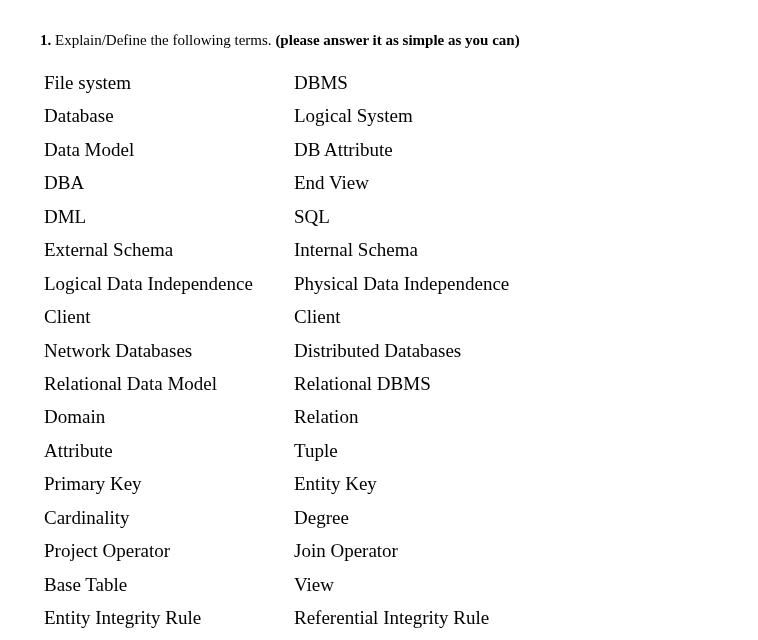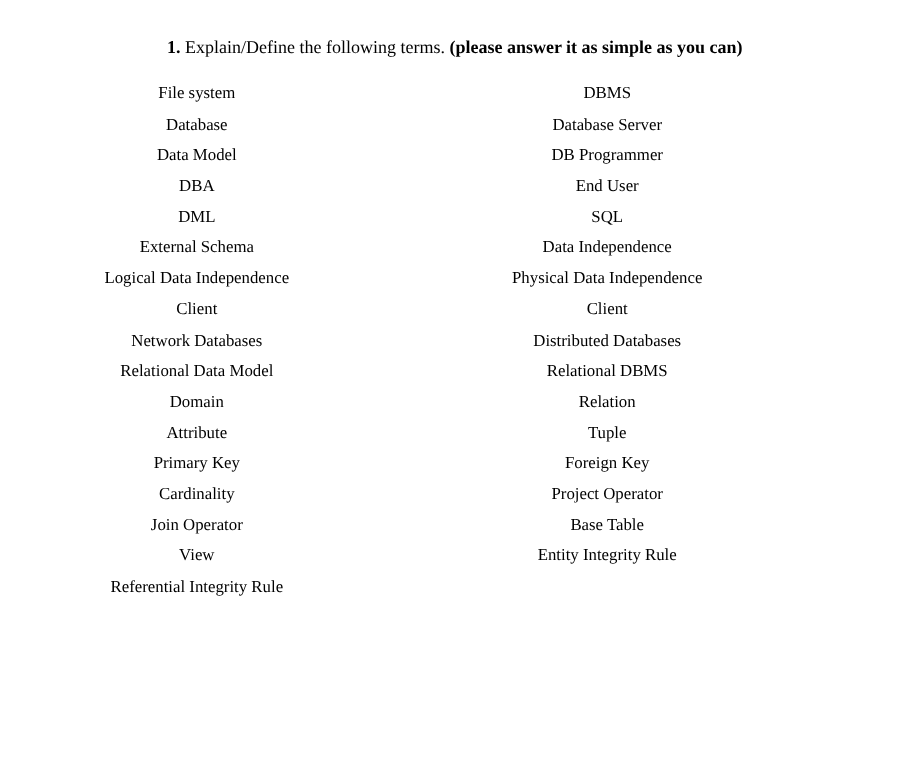--- a/index.html
+++ b/index.html
@@ -11,21 +11,20 @@
       background: #fff;
       font-family: 'Times New Roman', Times, serif;
       font-size: 15px;
       color: #000;
       width: 758px;
       min-height: 640px;
       padding: 30px 40px;
     }
     .question-block {
       margin-bottom: 40px;
-      text-align: center;
     }
     .question-heading {
       margin-bottom: 16px;
       font-size: 15px;
       line-height: 1.4;
     }
     .question-number {
       font-weight: bold;
     }
     .bold-instruction {
@@ -33,59 +32,60 @@
     }
     .terms-grid {
       display: grid;
       grid-template-columns: 240px 1fr;
       row-gap: 2px;
       column-gap: 10px;
       margin-left: 4px;
     }
     .term-cell {
       padding: 1px 0;
-      font-size: 14px;
+      font-size: 19px;
       line-height: 1.55;
     }
   </style>
 </head>
 <body>
 
 <div class="question-block">
   <div class="question-heading">
     <span class="question-number">1.</span><span> Explain/Define the following terms. </span><span class="bold-instruction">(please answer it as simple as you can)</span>
   </div>
   <div class="terms-grid" id="terms-container">
   <div class="term-cell">File system</div>
       <div class="term-cell">DBMS</div>
       <div class="term-cell">Database</div>
-      <div class="term-cell">Database Server</div>
+      <div class="term-cell">Logical System</div>
       <div class="term-cell">Data Model</div>
-      <div class="term-cell">DB Programmer</div>
+      <div class="term-cell">DB Attribute</div>
       <div class="term-cell">DBA</div>
-      <div class="term-cell">End User</div>
+      <div class="term-cell">End View</div>
       <div class="term-cell">DML</div>
       <div class="term-cell">SQL</div>
       <div class="term-cell">External Schema</div>
-      <div class="term-cell">Data Independence</div>
+      <div class="term-cell">Internal Schema</div>
       <div class="term-cell">Logical Data Independence</div>
       <div class="term-cell">Physical Data Independence</div>
       <div class="term-cell">Client</div>
       <div class="term-cell">Client</div>
       <div class="term-cell">Network Databases</div>
       <div class="term-cell">Distributed Databases</div>
       <div class="term-cell">Relational Data Model</div>
       <div class="term-cell">Relational DBMS</div>
       <div class="term-cell">Domain</div>
       <div class="term-cell">Relation</div>
       <div class="term-cell">Attribute</div>
       <div class="term-cell">Tuple</div>
       <div class="term-cell">Primary Key</div>
-      <div class="term-cell">Foreign Key</div>
+      <div class="term-cell">Entity Key</div>
       <div class="term-cell">Cardinality</div>
+      <div class="term-cell">Degree</div>
       <div class="term-cell">Project Operator</div>
       <div class="term-cell">Join Operator</div>
       <div class="term-cell">Base Table</div>
       <div class="term-cell">View</div>
       <div class="term-cell">Entity Integrity Rule</div>
       <div class="term-cell">Referential Integrity Rule</div>
       <div class="term-cell"></div>
     </div>
 </div>
 

